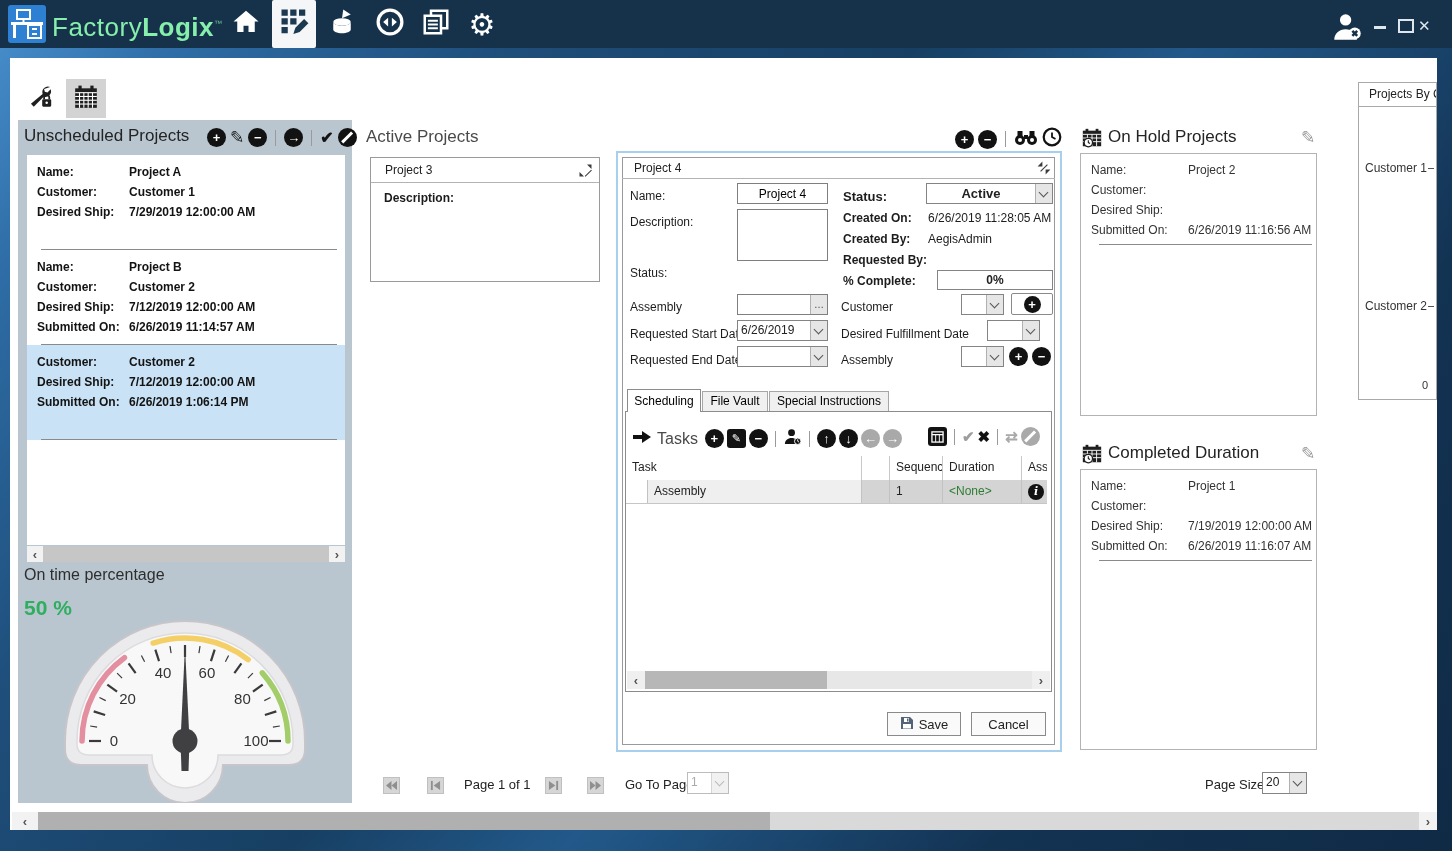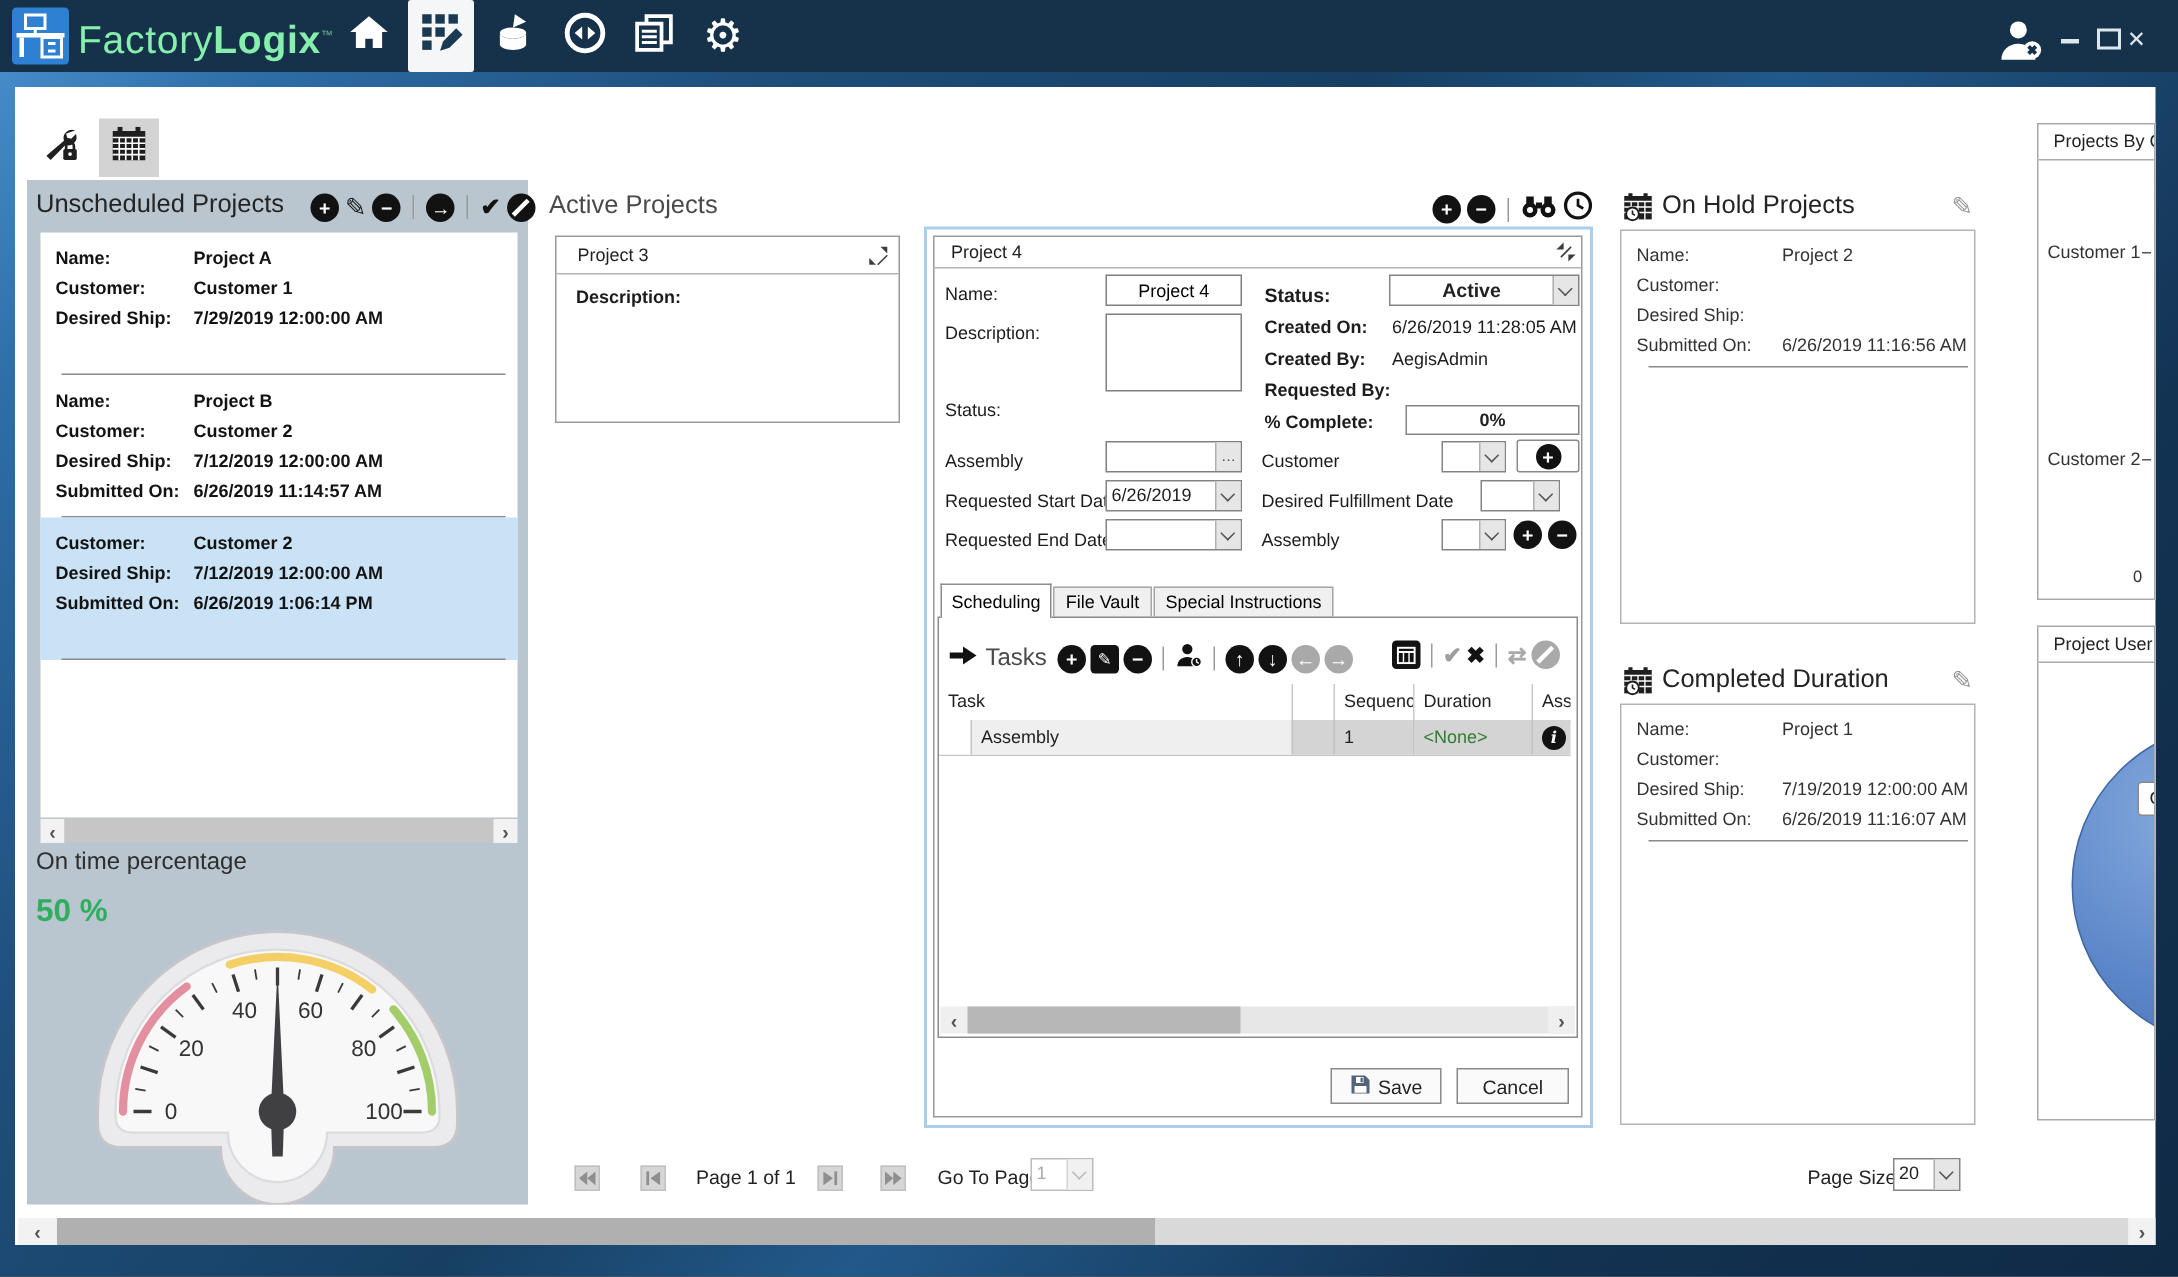--- a/index.html
+++ b/index.html
@@ -534,25 +534,20 @@
 
   <div class="ab statusbox" style="left:1358px;top:82px;width:79px;height:318px;border-color:#a9a9a9;">
     <div style="height:23px;border-bottom:1px solid #a9a9a9;line-height:23px;font-size:12px;color:#222;padding-left:10px;white-space:nowrap;">Projects By C</div>
     <div style="position:absolute;left:6px;top:78px;width:62px;text-align:right;font-size:12px;color:#333;white-space:nowrap;">Customer 1</div>
     <div style="position:absolute;left:69px;top:85px;width:6px;border-top:1px solid #555;"></div>
     <div style="position:absolute;left:6px;top:216px;width:62px;text-align:right;font-size:12px;color:#333;white-space:nowrap;">Customer 2</div>
     <div style="position:absolute;left:69px;top:223px;width:6px;border-top:1px solid #555;"></div>
     <div style="position:absolute;left:63px;top:296px;font-size:11px;color:#333;">0</div>
   </div>
 
-  <div class="ab statusbox" style="left:1358px;top:417px;width:79px;height:330px;border-color:#a9a9a9;">
-    <div style="height:23px;border-bottom:1px solid #a9a9a9;line-height:23px;font-size:12px;color:#222;padding-left:10px;white-space:nowrap;">Project User</div>
-    <div style="position:absolute;left:22px;top:64px;width:214px;height:214px;border-radius:50%;border:1px solid #3f66a3;background:radial-gradient(circle at 35% 28%, #86aade, #5b86c8 55%, #4a72b4 90%);"></div>
-    <div style="position:absolute;left:66px;top:103px;width:40px;height:21px;background:#fff;border:1px solid #8a8a8a;border-radius:3px;font-size:12px;line-height:21px;padding-left:7px;color:#222;">C</div>
-  </div>
 
   <div class="ab pagerbtn" style="left:383px;top:777px;">
     <svg width="13" height="11" viewBox="0 0 14 12" fill="#8f8f8f">
         <polygon points="7,1 1,6 7,11"></polygon>
         <polygon points="13,1 7,6 13,11"></polygon>
       </svg>
   </div>
   <div class="ab pagerbtn" style="left:427px;top:777px;">
     <svg width="13" height="11" viewBox="0 0 14 12" fill="#8f8f8f">
         <rect x="2" y="1" width="2" height="10"></rect>

